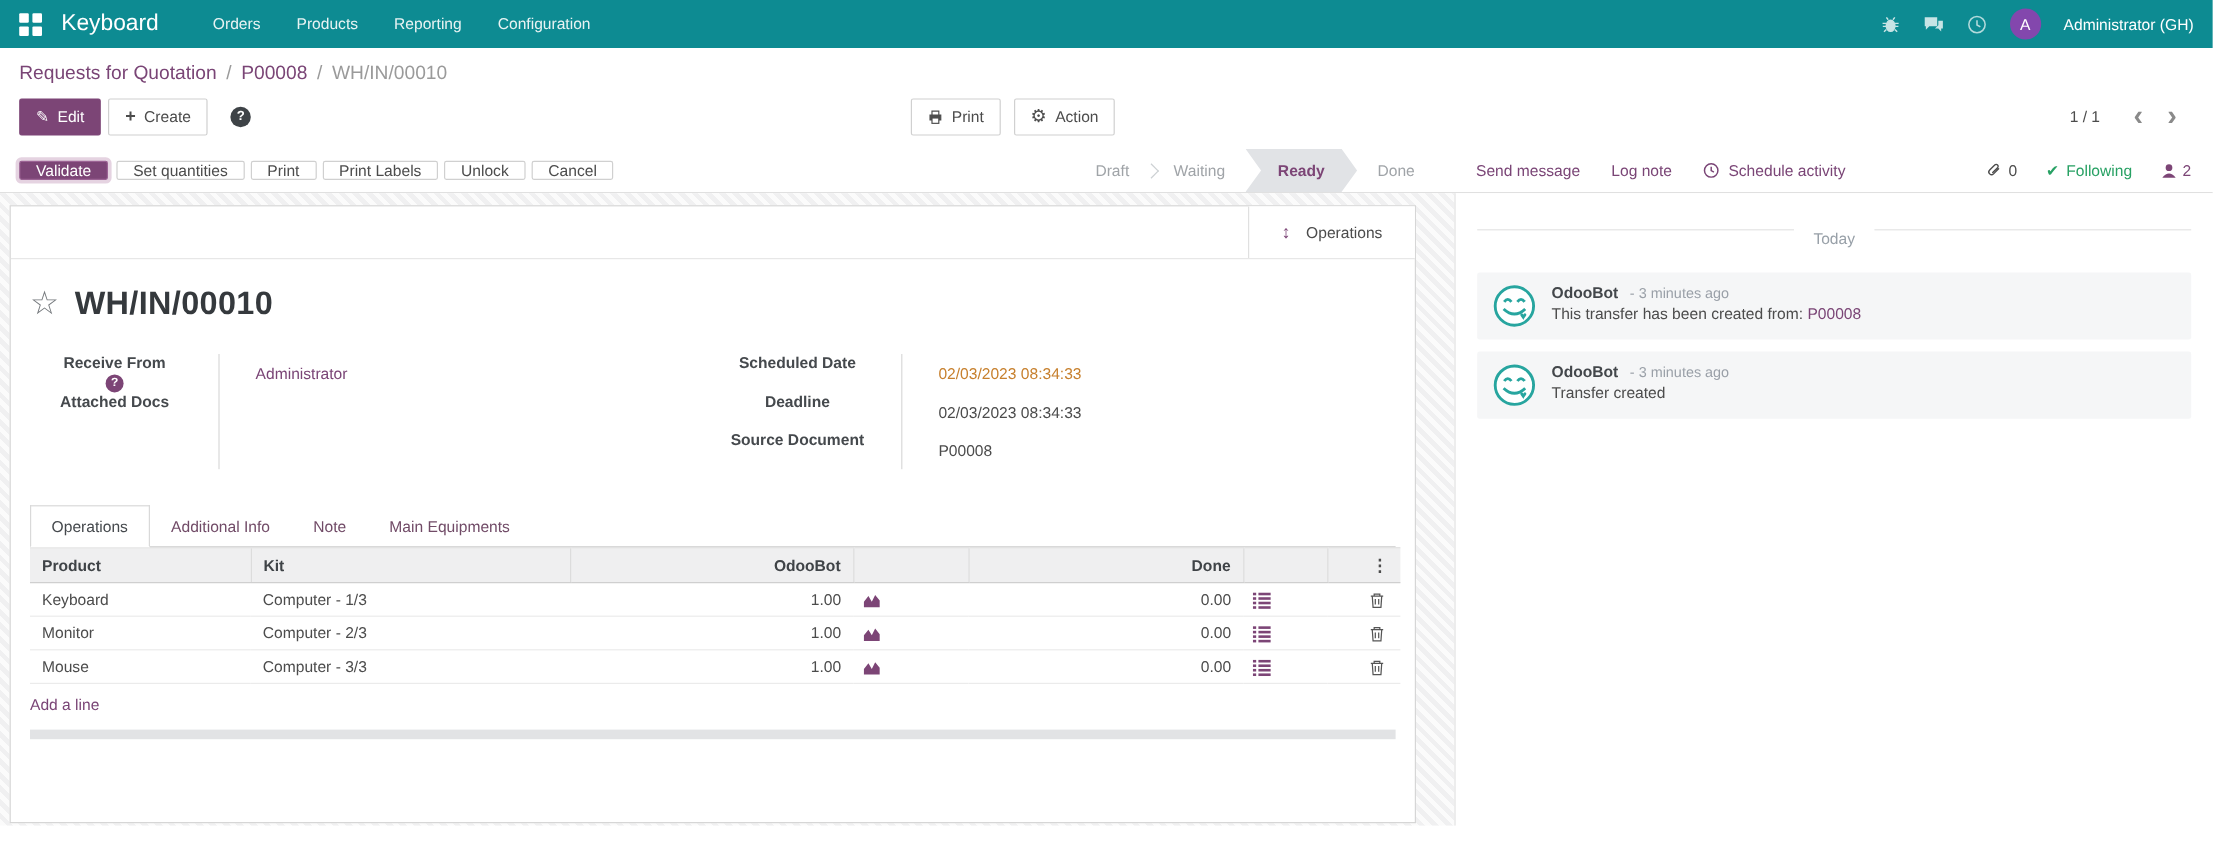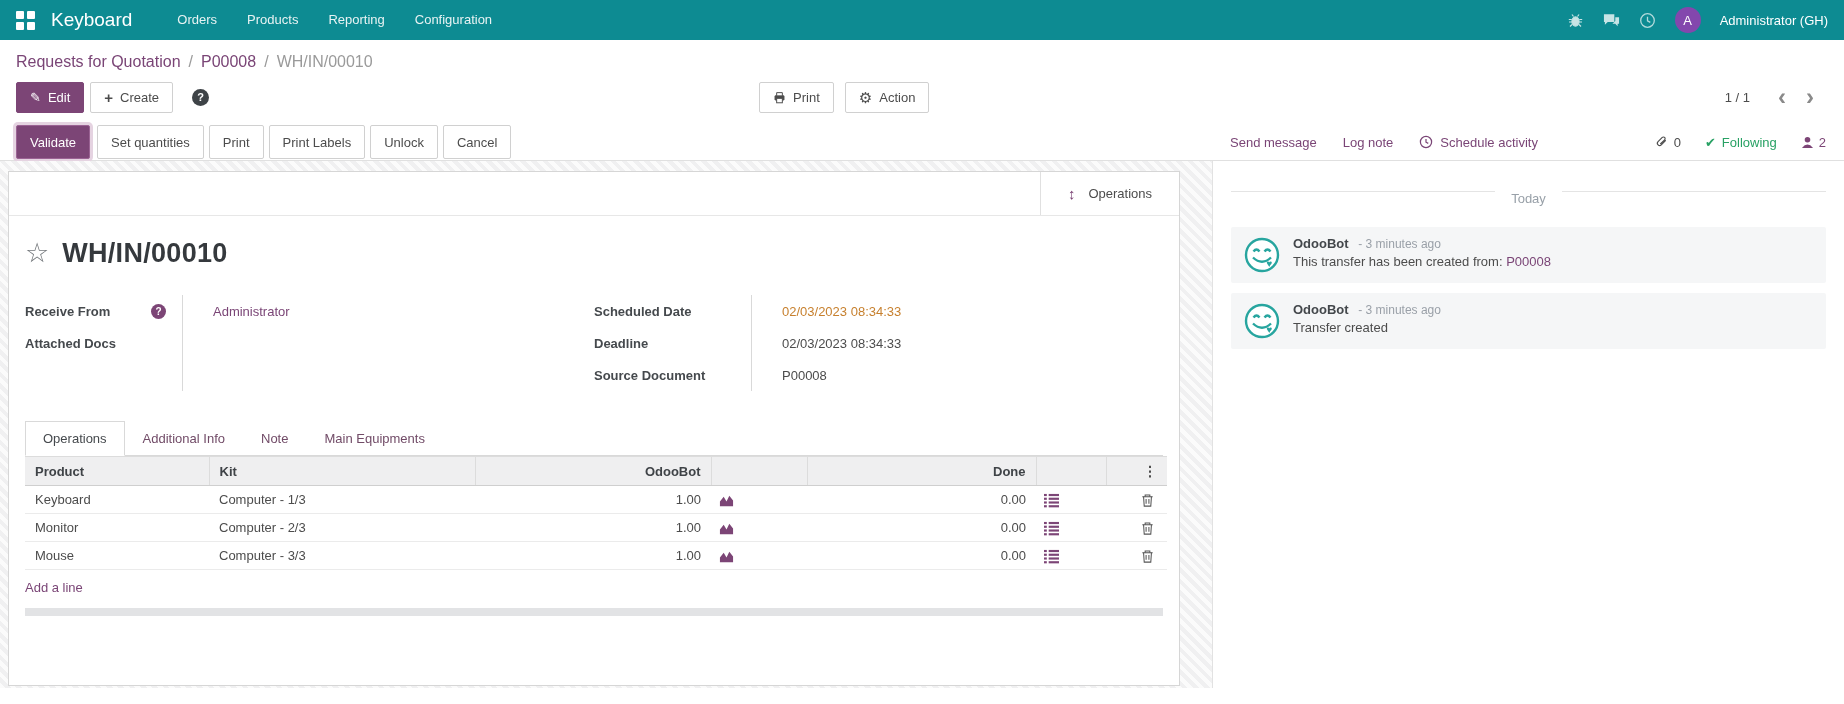--- a/index.html
+++ b/index.html
@@ -36,21 +36,21 @@
                  display:inline-flex; align-items:center; justify-content:center; margin-left:13px; cursor:pointer; }
   .left-btns { display:flex; align-items:center; gap:6px; }
   .center-btns { margin-left:550px; display:flex; gap:11px; }
   .gear { font-size:15px; line-height:1; }
   .pager { margin-left:auto; display:flex; align-items:center; padding-right:4px; }
   .pager-text { margin-right:18px; }
   .pager-chev { font-size:24px; color:#8a8a8a; line-height:0.8; padding:0 10px; cursor:pointer; font-weight:bold; }
 
   .row-c { display:flex; align-items:stretch; margin-top:11px; height:37px; border-bottom:1px solid #e0e0e0; }
   .sb-left { width:1212px; display:flex; align-items:center; padding:0 16px; gap:5px; }
-  .sb-btn { height:34px; display:inline-flex; align-items:center; padding:0 13px; border:1px solid #d0d0d0;
+  .sb-btn { height:16px; display:inline-flex; align-items:center; padding:0 13px; border:1px solid #d0d0d0;
             background:#fff; color:#4c4c4c; font-size:13px; border-radius:2px; cursor:pointer; font-family:inherit; }
   .sb-primary { background:#7c4576; border-color:#9b6394; color:#fff; box-shadow:0 0 0 3px #e5d3e1; margin-right:2px; }
   .states { margin-left:auto; display:flex; align-items:center; height:100%; }
   .state { padding:0 17px; color:#a0a4a8; display:flex; align-items:center; height:100%; cursor:pointer; }
   .state.active { background:#e1e3e6; color:#7c4576; font-weight:bold; padding:0 27px;
     clip-path:polygon(0 0, calc(100% - 13px) 0, 100% 50%, calc(100% - 13px) 100%, 0 100%, 13px 50%); }
   .chev-sep { width:9px; height:9px; border-top:1px solid #ccd0d3; border-right:1px solid #ccd0d3;
               transform:rotate(45deg); margin:0 -3px; }
   .chatter-head { flex:1; display:flex; align-items:center; padding:0 18px; gap:26px; }
   .ch-link { color:#7a4576; cursor:pointer; display:inline-flex; align-items:center; gap:7px; }
@@ -68,21 +68,21 @@
   .stat-btn { border:none; border-left:1px solid #e0e0e0; background:#fff; height:100%; padding:0 27px;
               display:flex; align-items:center; gap:13px; font-size:13px; color:#4c4c4c; cursor:pointer; font-family:inherit; }
   .updown { color:#7c4576; font-weight:bold; font-size:15px; }
   .title-row { display:flex; align-items:center; gap:13px; padding:22px 16px 0; }
   .star { font-size:27px; color:#75797d; line-height:1; cursor:pointer; }
   h1.title { font-size:27px; margin:0; color:#35393d; font-weight:700; letter-spacing:.3px; }
   .groups { display:flex; padding:26px 16px 0; }
   .group { width:50%; display:flex; }
   .labels { width:158px; border-right:1px solid #d9d9d9; }
   .label-row { height:32px; display:flex; align-items:center; justify-content:space-between; padding-right:16px;
-               font-weight:700; color:#45494d; }
+               font-weight:700; color:#45494d;flex-direction:column; }
   .help-badge { width:15px; height:15px; border-radius:50%; background:#7c4576; color:#fff; font-size:10px; font-weight:bold;
                 display:inline-flex; align-items:center; justify-content:center; cursor:pointer; }
   .values { flex:1; }
   .value-row { height:32px; display:flex; align-items:center; padding-left:30px; }
   .val-link { color:#7a4576; cursor:pointer; }
   .date-warn { color:#c7802e; }
 
   .tabs { display:flex; margin:30px 16px 0; border-bottom:1px solid #d9d9d9; }
   .tab { padding:9px 17px; color:#714b67; cursor:pointer; border:1px solid transparent; margin-bottom:-1px; }
   .tab.active { background:#fff; border-color:#d9d9d9 #d9d9d9 #fff; color:#45494d; }
@@ -205,20 +205,27 @@
   </div>
 
   <div class="row-c">
     <div class="sb-left">
       <button class="sb-btn sb-primary">Validate</button>
       <button class="sb-btn">Set quantities</button>
       <button class="sb-btn">Print</button>
       <button class="sb-btn">Print Labels</button>
       <button class="sb-btn">Unlock</button>
       <button class="sb-btn">Cancel</button>
+      <div class="states">
+        <span class="state">Draft</span>
+        <span class="chev-sep"></span>
+        <span class="state">Waiting</span>
+        <span class="state active">Ready</span>
+        <span class="state">Done</span>
+      </div>
     </div>
     <div class="chatter-head">
       <span class="ch-link">Send message</span>
       <span class="ch-link">Log note</span>
       <span class="ch-link">
         <span class="row-ico" style="width:14px;height:14px">
           <svg viewBox="0 0 16 16">
               <g stroke="#7a4576" stroke-width="1.4" fill="none">
             <circle cx="8" cy="8" r="6.4"></circle>
                 <path d="M8 4.5 V8.2 L10.6 9.6"></path>

